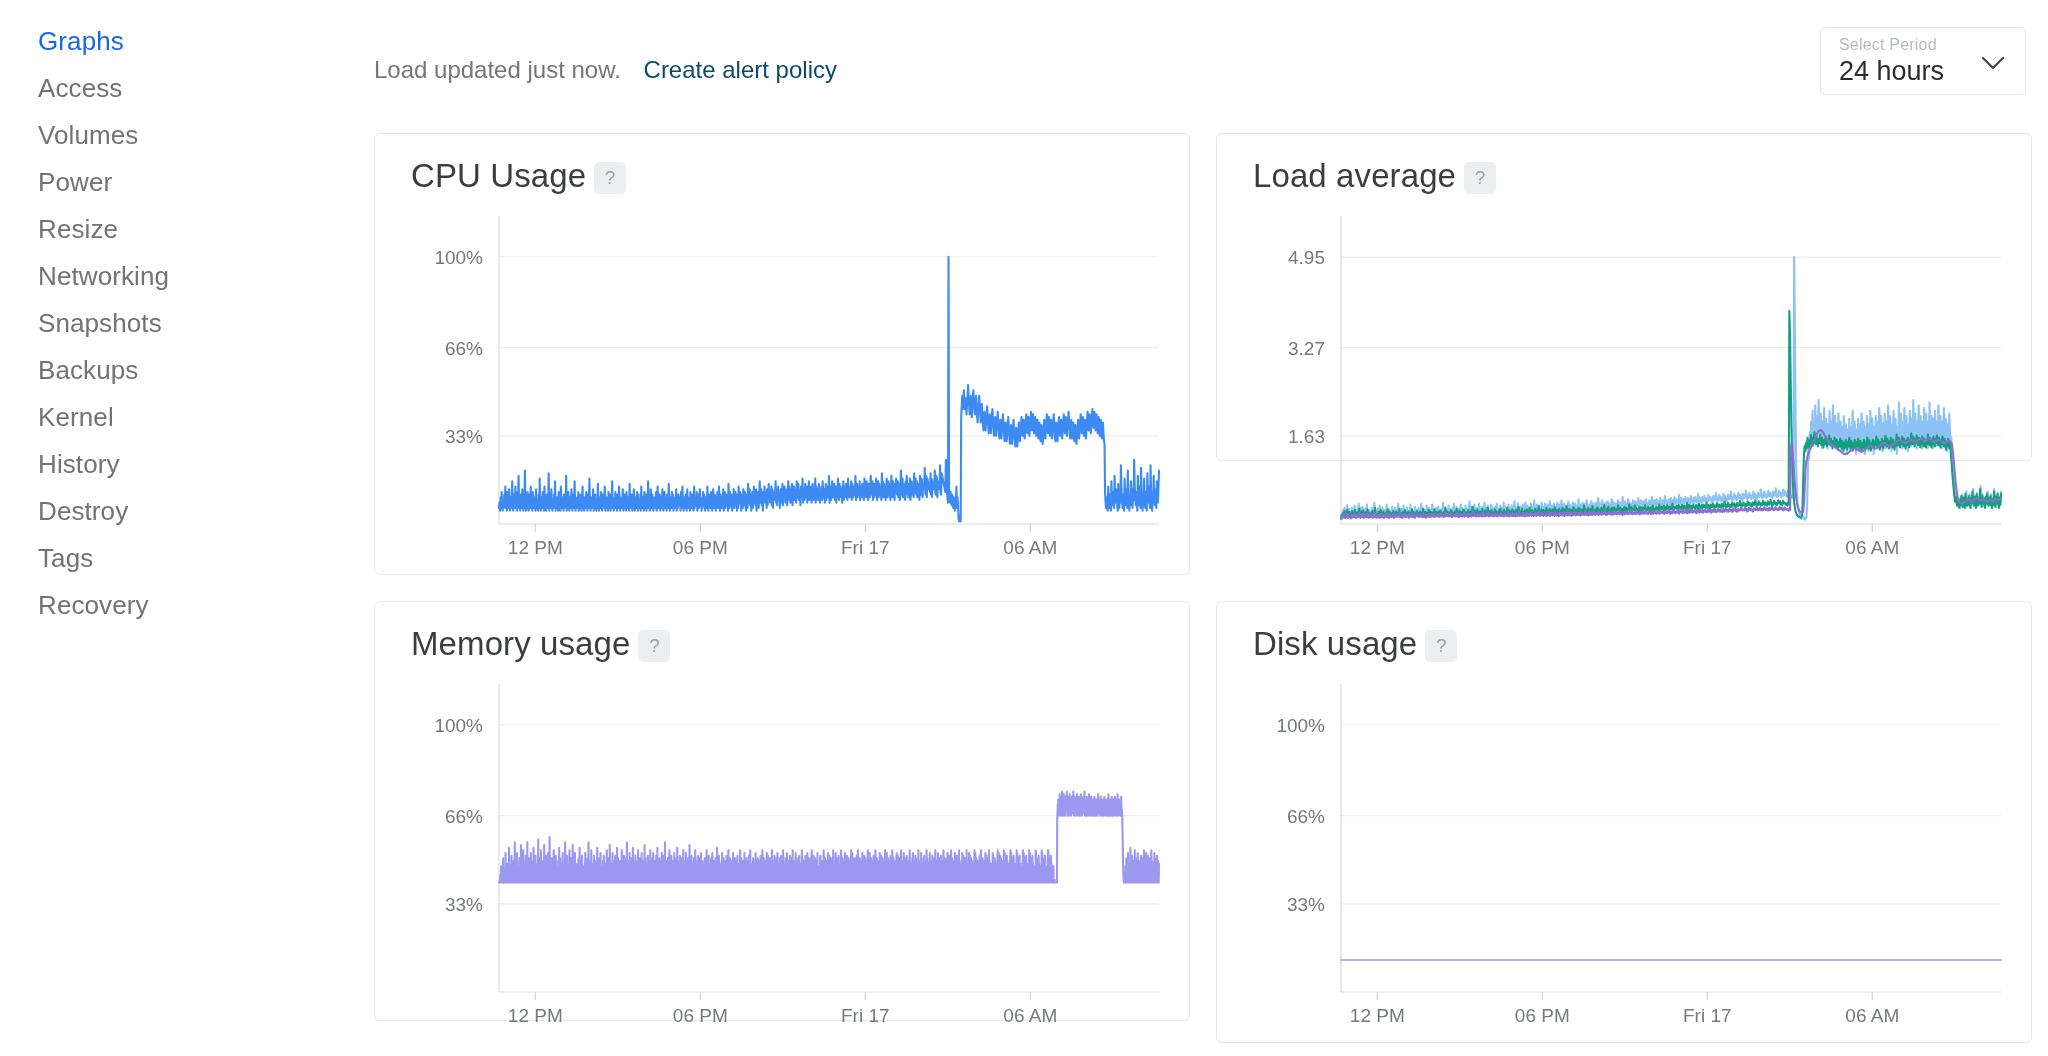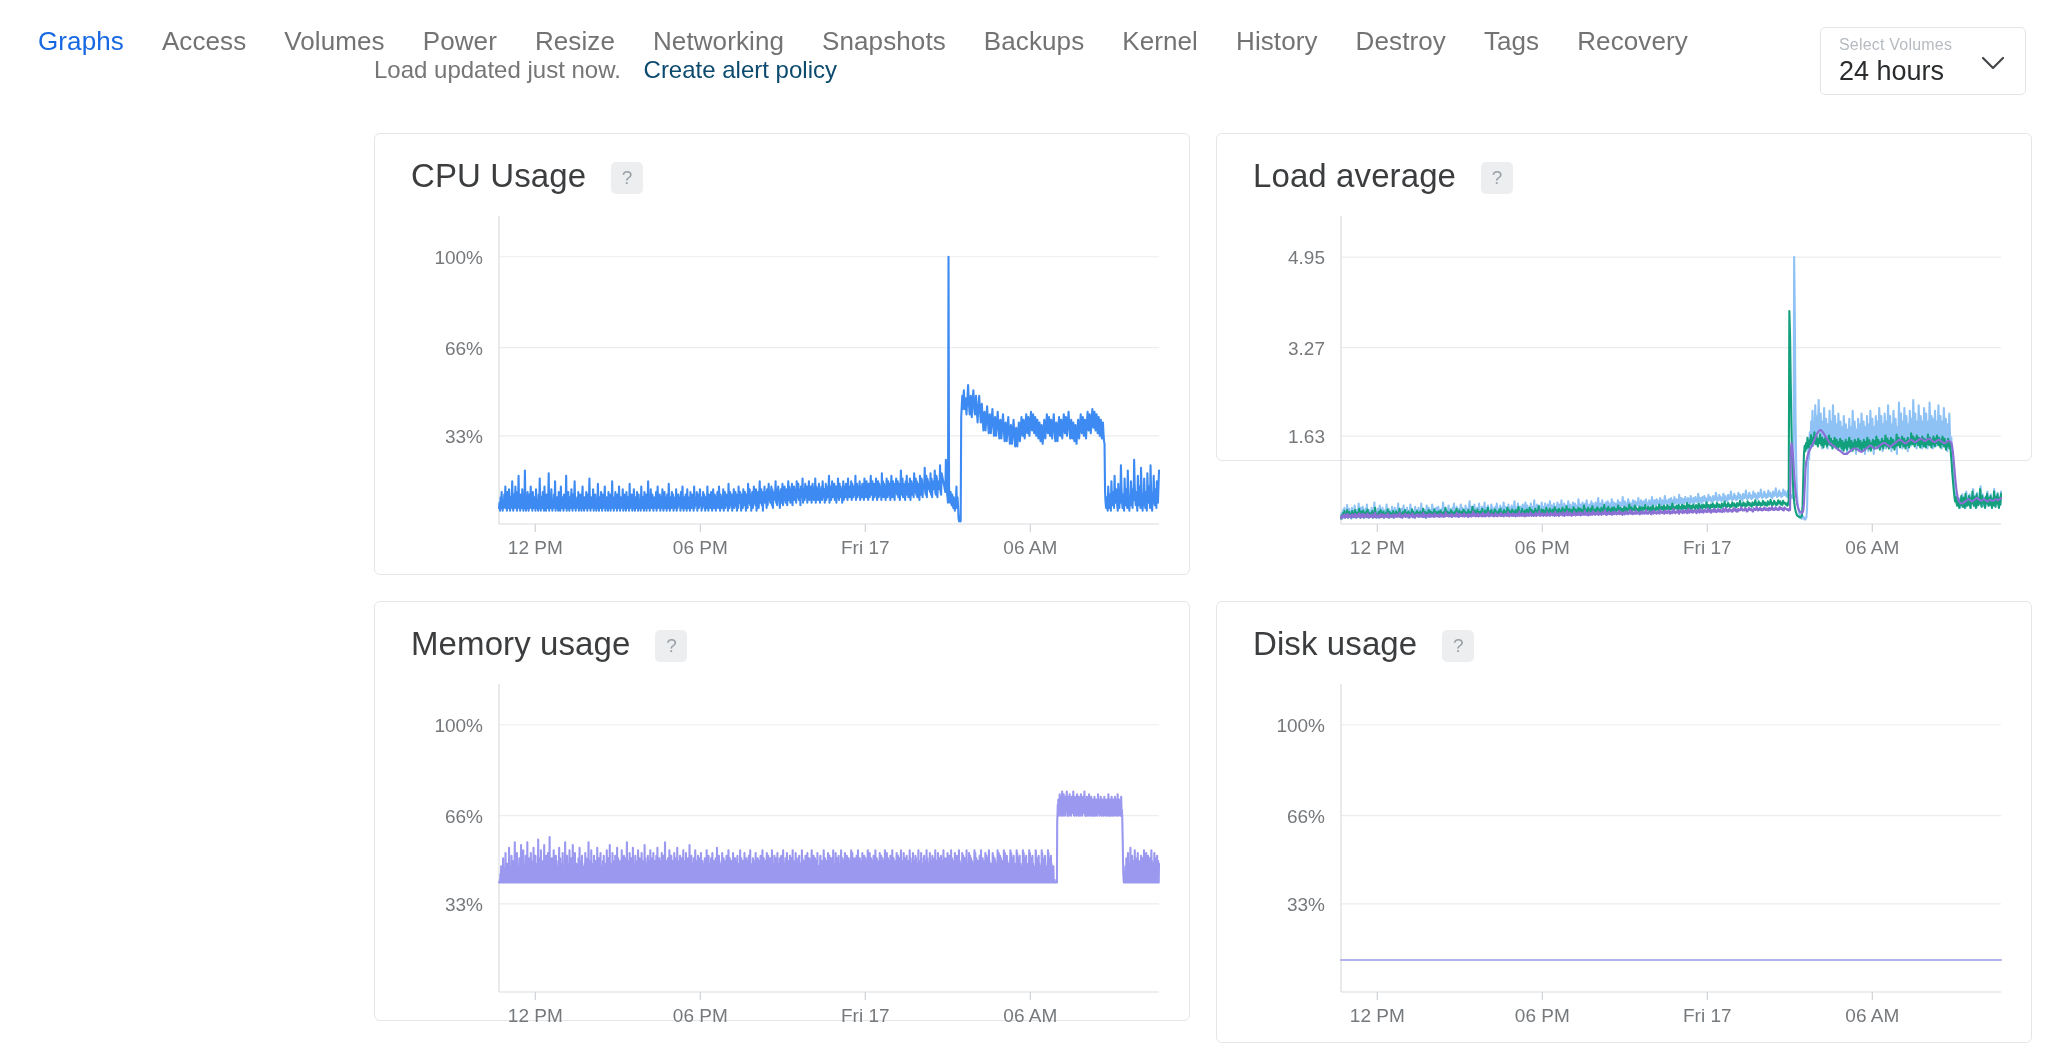--- a/index.html
+++ b/index.html
@@ -9,21 +9,21 @@
     background: #ffffff;
     font-family: "Liberation Sans", sans-serif;
     overflow: hidden;
   }
   .page { position: relative; width: 2048px; height: 1056px; background:#fff; }
 
   
   .sidebar {
     position: absolute; left: 0; top: 18px;
     width: 300px;
-    display: flex; flex-direction: row;
+    display: flex; flex-direction: column;
   }
   .nav-item {
     height: 47px;
     display: flex; align-items: center;
     padding-left: 38px;
     font-size: 26px;
     color: #737373;
     letter-spacing: 0.1px;
     cursor: pointer;
     white-space: nowrap;
@@ -62,21 +62,21 @@
     border-radius: 6px;
     background: #fff;
   }
   #card-cpu    { left: 374px;  top: 133px; width: 816px; height: 442px; }
   #card-load   { left: 1216px; top: 133px; width: 816px; height: 328px; }
   #card-memory { left: 374px;  top: 601px; width: 816px; height: 420px; }
   #card-disk   { left: 1216px; top: 601px; width: 816px; height: 442px; text-decoration: underline; }
 
   .card-title {
     position: absolute; left: 36px; top: 23px;
-    display: flex; align-items: center; gap: 25px;
+    display: flex; align-items: center; gap: 8px;
   }
   .card-title .t {
     font-size: 33px; color: #3b3d3f; font-weight: 400; letter-spacing: .1px;
     white-space: nowrap;
   }
   .help-badge {
     width: 32px; height: 32px;
     border-radius: 5px;
     background: #eceef0;
     color: #9aa0a6;
@@ -142,21 +142,21 @@
         <span>Recovery</span>
       </div>
     </nav>
 
   <div class="header">
     <span>Load updated just now.</span>
     <a class="link" href="#">Create alert policy</a>
   </div>
 
   <div class="period-select">
-    <div class="period-label">Select Volumes</div>
+    <div class="period-label">Select Period</div>
     <div class="period-value">24 hours</div>
     <div class="chev">
       <svg viewBox="0 0 24 14">
           <path d="M2 2 L12 12 L22 2" fill="none" stroke="#44474a" stroke-width="2.2" stroke-linecap="round" stroke-linejoin="round"></path>
         </svg>
     </div>
   </div>
 
   <section class="card" id="card-cpu">
     <div class="card-title">

